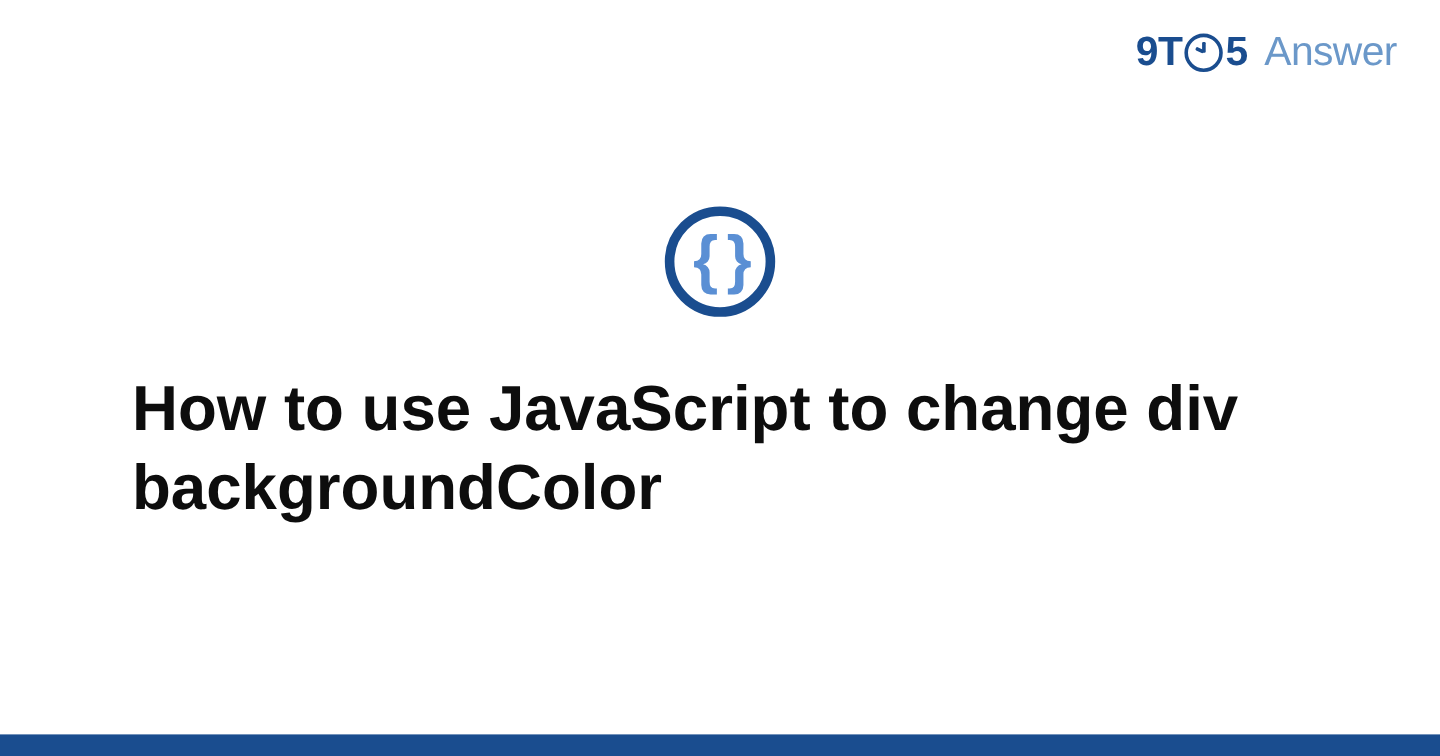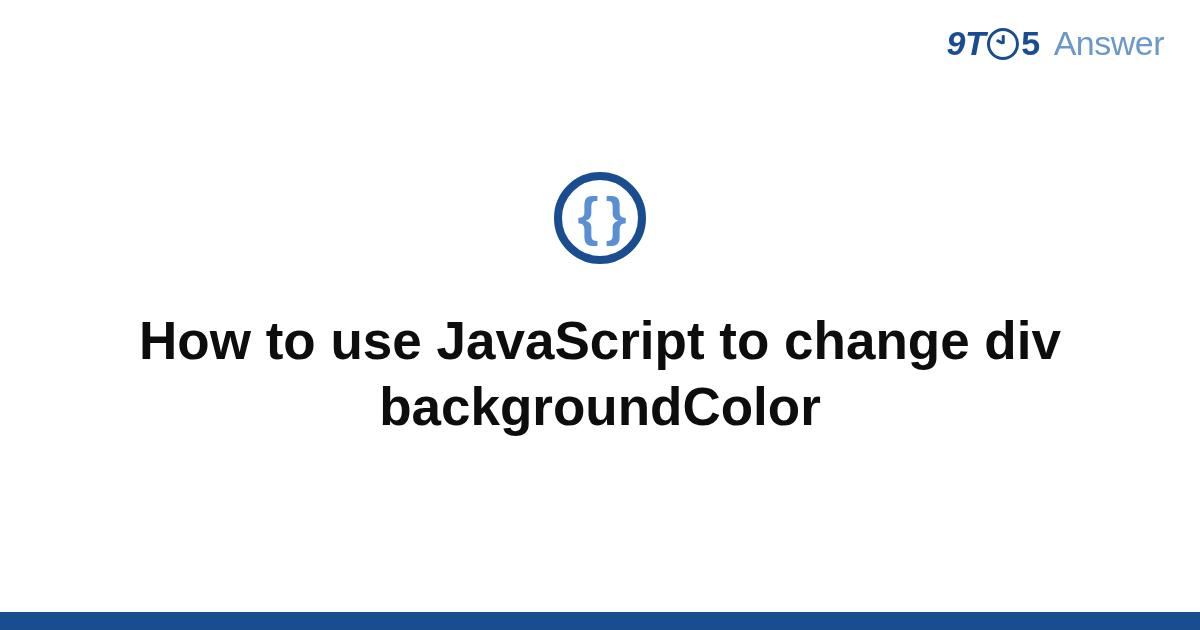--- a/index.html
+++ b/index.html
@@ -21,21 +21,20 @@
       right: 36px;
       font-size: 34px;
       font-weight: 600;
       letter-spacing: -0.5px;
       display: flex;
       align-items: center;
     }
     .brand-9t {
       color: #1a4d8f;
       font-weight: 700;
-      font-style: italic;
     }
     .brand-clock {
       display: inline-flex;
       width: 32px;
       height: 32px;
       border: 3px solid #1a4d8f;
       border-radius: 50%;
       position: relative;
       margin: 0 2px;
       align-items: center;
@@ -103,21 +102,21 @@
       font-family: "Segoe UI", Arial, sans-serif;
       letter-spacing: -4px;
       line-height: 1;
       position: relative;
       top: -2px;
     }
     .headline {
       font-size: 53px;
       font-weight: 700;
       color: #0d0d0d;
-      text-align: center;
+      text-align: left;
       line-height: 1.25;
       max-width: 980px;
     }
     .bottom-bar {
       position: absolute;
       bottom: 0;
       left: 0;
       right: 0;
       height: 18px;
       background: #1a4d8f;

